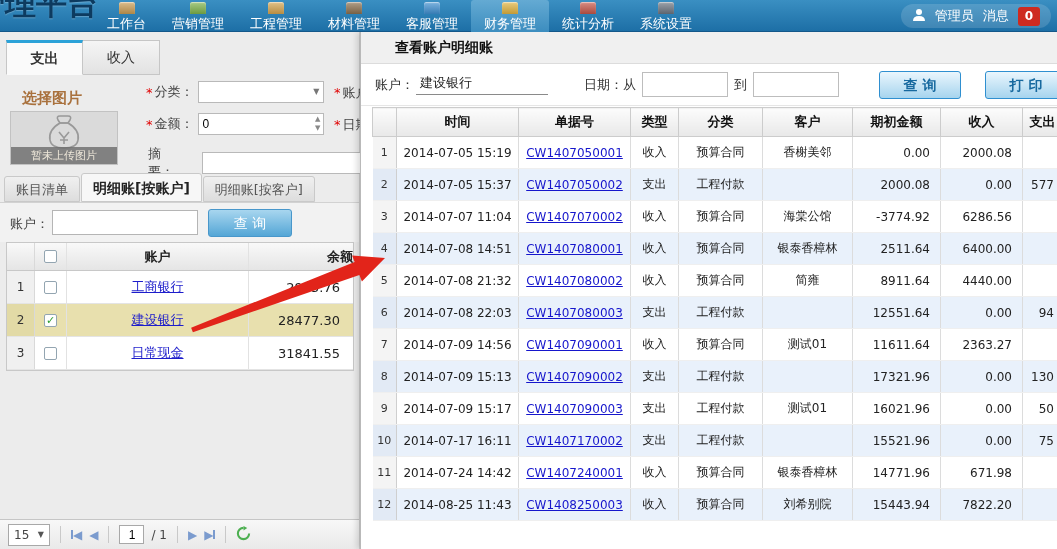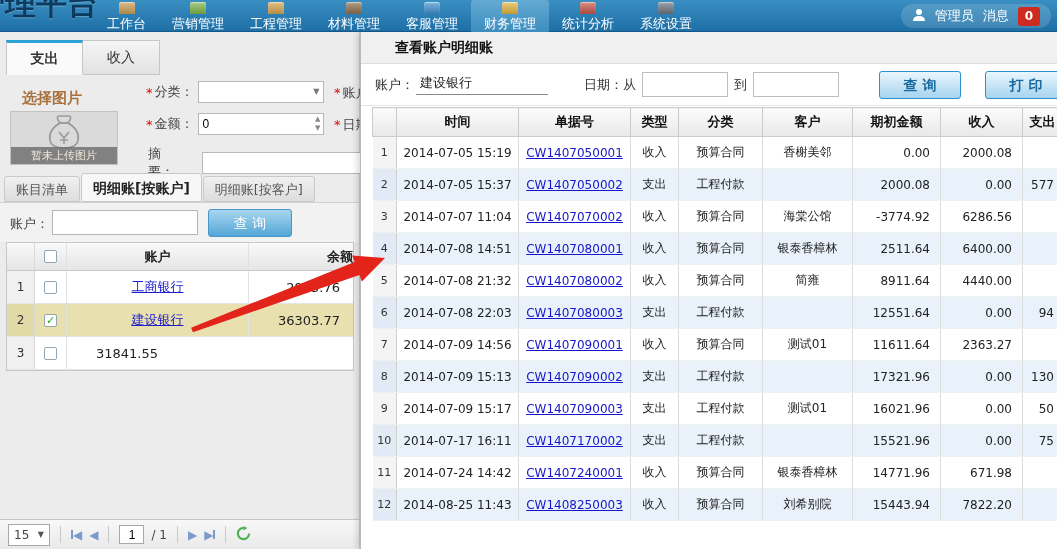--- a/index.html
+++ b/index.html
@@ -240,26 +240,29 @@
             <span class="ac-bal">2915.76</span>
           </div>
           <div class="acc-row selected">
             <span class="ac-num">2</span>
             <span class="ac-cb">
               <span class="cb">✓</span>
             </span>
             <span class="ac-name">
               <a>建设银行</a>
             </span>
-            <span class="ac-bal">36303.77</span>
+            <span class="ac-bal">28477.30</span>
           </div>
           <div class="acc-row">
             <span class="ac-num">3</span>
             <span class="ac-cb">
               <span class="cb"></span>
+            </span>
+            <span class="ac-name">
+              <a>日常现金</a>
             </span>
             <span class="ac-bal">31841.55</span>
           </div>
         </div>
     </div>
 
     <div class="pager">
       <div class="psize">
         <span>15</span>
           <span class="caret2">▼</span>

